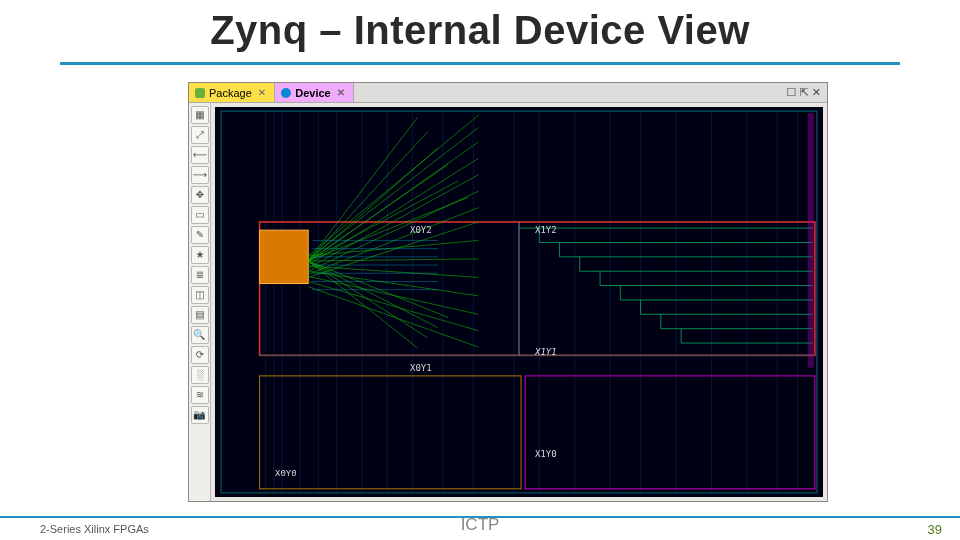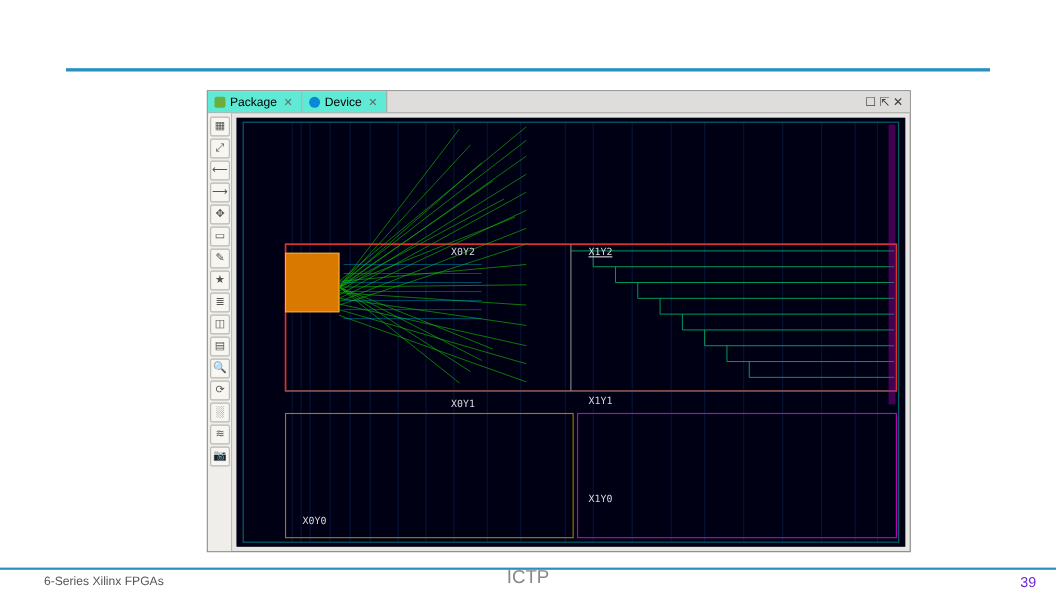--- a/index.html
+++ b/index.html
@@ -22,37 +22,37 @@
     border-top: 2px solid #2590c2;
   }
   .footer-left {
     position: absolute; left: 40px; bottom: 5px; font-size: 11px; color: #555;
   }
   .footer-center {
     position: absolute; left: 50%; transform: translateX(-50%); bottom: 5px;
     font-size: 17px; color: #888;
   }
   .footer-right {
-    position: absolute; right: 18px; bottom: 3px; font-size: 13px; color: #6d28d9;
+    position: absolute; right: 18px; bottom: 3px; font-size: 13px; color: #4d7c0f;
   }
 
   
   .viewer {
     position: absolute; top: 82px; left: 188px; width: 640px; height: 420px;
     border: 1px solid #888; background: #e8e7e3;
   }
   .tabbar {
     height: 20px; background: #dedddb; border-bottom: 1px solid #aaa;
     display: flex; align-items: stretch; font-size: 11px;
   }
   .tab {
     display: flex; align-items: center; gap: 4px;
-    padding: 0 6px; border-right: 1px solid #aaa; background: #5eead4;
-  }
-  .tab.active { background: #5eead4; font-weight: 400; }
+    padding: 0 6px; border-right: 1px solid #aaa; background: #fde047;
+  }
+  .tab.active { background: #f0abfc; font-weight: 700; }
   .tab-x { font-size: 10px; color: #666; padding: 0 2px; }
   .tab-icon { width: 10px; height: 10px; display: inline-block; }
   .ico-package { background: #6cae3e; border-radius: 2px; }
   .ico-device  { background: #0a88d8; border-radius: 50%; }
   .winctrl {
     margin-left: auto; display: flex; align-items: center; gap: 6px;
     padding-right: 6px; font-size: 11px; color: #444;
   }
 
   .workarea {
@@ -78,20 +78,21 @@
   .region-label {
     position: absolute; font-size: 9px; color: #d8d8d8; font-family: monospace;
     pointer-events: none;
   }
 </style>
 </head>
 <body>
 
 <div class="slide">
 
+  <div class="title">Zynq – Internal Device View</div>
   <div class="title-rule"></div>
 
   <div class="viewer">
 
     <div class="tabbar">
       <div class="tab">
         <span class="tab-icon ico-package"></span>
         <span>Package</span>
         <span class="tab-x">✕</span>
       </div>
@@ -224,29 +225,29 @@
               <line x1="96" y1="154" x2="220" y2="154"></line>
               <line x1="96" y1="162" x2="220" y2="162"></line>
               <line x1="96" y1="170" x2="220" y2="170"></line>
               <line x1="96" y1="178" x2="220" y2="178"></line>
             </g>
 
             <rect x="585" y="6" width="6" height="248" fill="#c400c4" opacity="0.35"></rect>
           </svg>
 
           <span class="region-label" style="left:195px; top:118px;text-align:center;">X0Y2</span>
-          <span class="region-label" style="left:320px; top:118px;text-decoration:underline;">X1Y2</span>
+          <span class="region-label" style="left:320px; top:118px;">X1Y2</span>
           <span class="region-label" style="left:195px; top:256px;">X0Y1</span>
-          <span class="region-label" style="left:320px; top:253px;">X1Y1</span>
-          <span class="region-label" style="left:60px;  top:362px;">X0Y0</span>
+          <span class="region-label" style="left:320px; top:240px;font-style:italic;">X1Y1</span>
+          <span class="region-label" style="left:60px;  top:362px;font-family:Liberation Mono, monospace;">X0Y0</span>
           <span class="region-label" style="left:320px; top:342px;">X1Y0</span>
         </div>
       </div>
     </div>
 
   </div>
 
   <div class="footer-bar"></div>
-  <div class="footer-left">6-Series Xilinx FPGAs</div>
+  <div class="footer-left">2-Series Xilinx FPGAs</div>
   <div class="footer-center">ICTP</div>
   <div class="footer-right">39</div>
 
 </div>
 
 </body></html>

